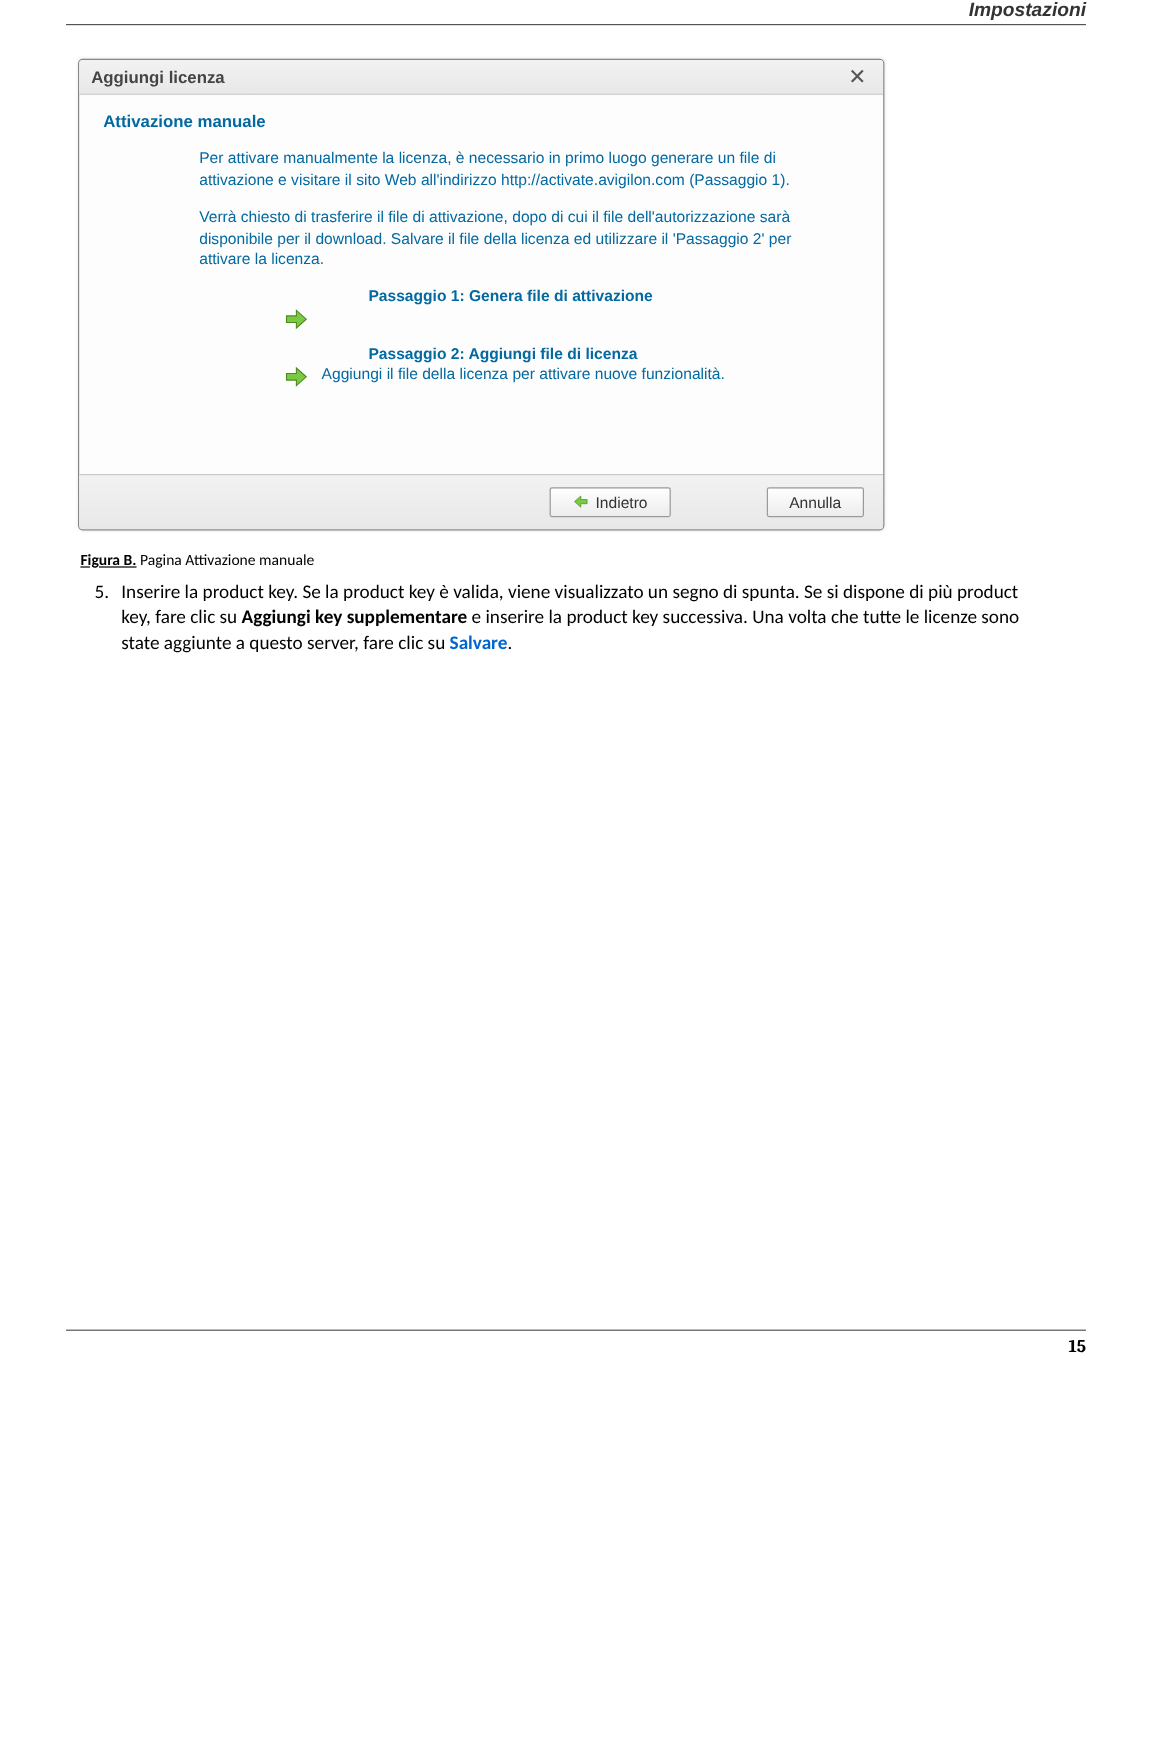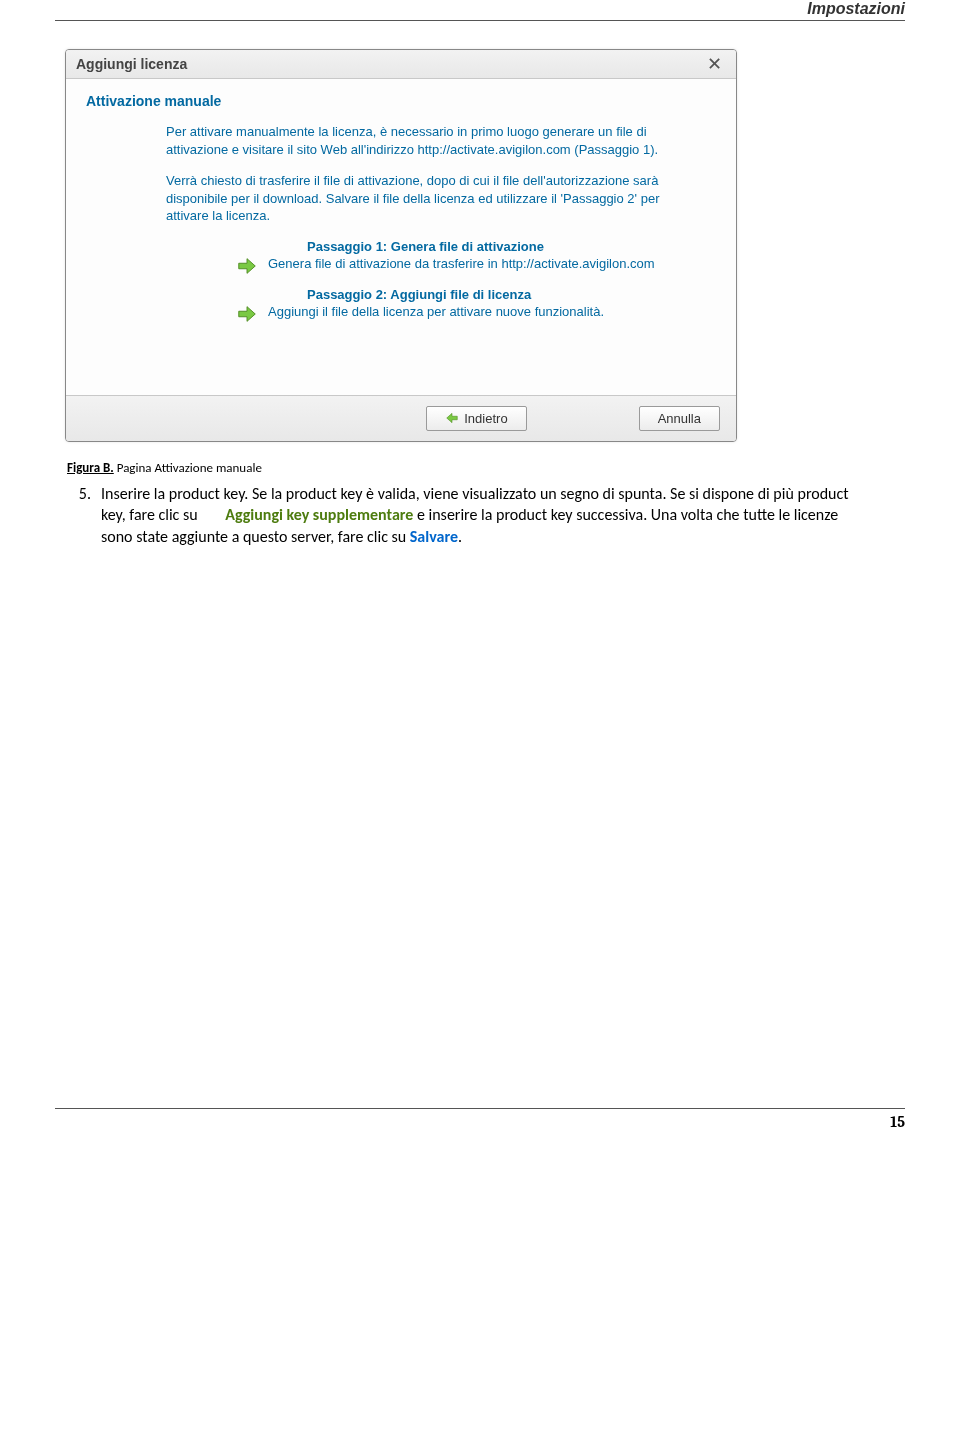--- a/index.html
+++ b/index.html
@@ -85,21 +85,21 @@
     margin-top: 16px;
   }
   .step-text { flex: 1; line-height: 1.3; }
   .step-text .step-title { font-weight: bold; display: block; margin-left: 39px; }
   .dialog-footer {
     background: linear-gradient(#f2f2f2, #e8e8e8);
     border-top: 1px solid #c8c8c8;
     padding: 10px 16px;
     display: flex;
     justify-content: flex-end;
-    gap: 112px;
+    gap: 80px;
   }
   .dlg-btn {
     background: linear-gradient(#ffffff, #ececec);
     border: 1px solid #9a9a9a;
     border-radius: 2px;
     padding: 4px 18px;
     font-family: "Segoe UI", Arial, sans-serif;
     font-size: 13px;
     display: inline-flex;
     align-items: center;
@@ -117,21 +117,21 @@
     margin: 8px 0 0 12px;
     font-size: 16px;
     line-height: 1.35;
   }
   .list-num {
     flex: 0 0 24px;
     text-align: right;
     margin-right: 10px;
   }
   .list-body { max-width: 770px; }
-  .link { color: #4d7c0f; font-weight: bold; margin-left: 24px; }
+  .link { color: #000000; font-weight: bold; }
   .link2 { color: #0066cc; font-weight: bold; }
   .footer-area {
     margin-top: 560px;
     border-top: 1px solid #555;
     padding-top: 0;
   }
   .page-num {
     text-align: right;
     font-weight: bold;
     font-family: Cambria, Georgia, serif;
@@ -157,21 +157,20 @@
       <div class="dialog-subtitle">Attivazione manuale</div>
       <p class="dialog-para">Per attivare manualmente la licenza, è necessario in primo luogo generare un file di attivazione e visitare il sito Web all'indirizzo http://activate.avigilon.com (Passaggio 1).</p>
       <p class="dialog-para">Verrà chiesto di trasferire il file di attivazione, dopo di cui il file dell'autorizzazione sarà disponibile per il download. Salvare il file della licenza ed utilizzare il 'Passaggio 2' per attivare la licenza.</p>
 
       <div class="step-row">
         <svg class="arrow-icon" viewBox="0 0 24 24">
           <path d="M3 9 h9 v-5 l9 8 l-9 8 v-5 h-9 z" fill="#7ac943" stroke="#4d8a1f" stroke-width="1"></path>
         </svg>
         <div class="step-text">
           <span class="step-title">Passaggio 1: Genera file di attivazione</span>
-          <span>Genera file di attivazione da trasferire in http://activate.avigilon.com</span>
         </div>
       </div>
 
       <div class="step-row">
         <svg class="arrow-icon" viewBox="0 0 24 24">
           <path d="M3 9 h9 v-5 l9 8 l-9 8 v-5 h-9 z" fill="#7ac943" stroke="#4d8a1f" stroke-width="1"></path>
         </svg>
         <div class="step-text">
           <span class="step-title">Passaggio 2: Aggiungi file di licenza</span>
           <span>Aggiungi il file della licenza per attivare nuove funzionalità.</span>

